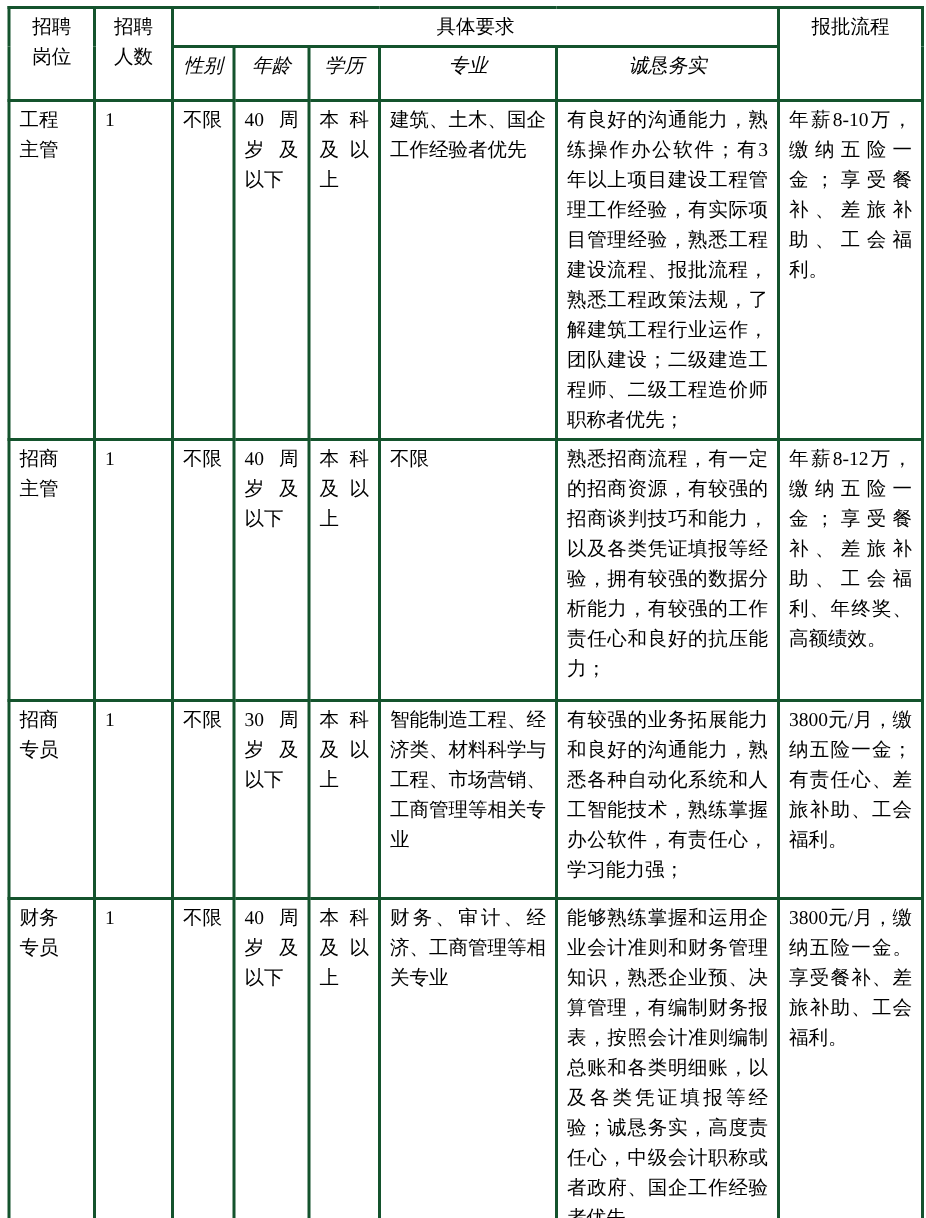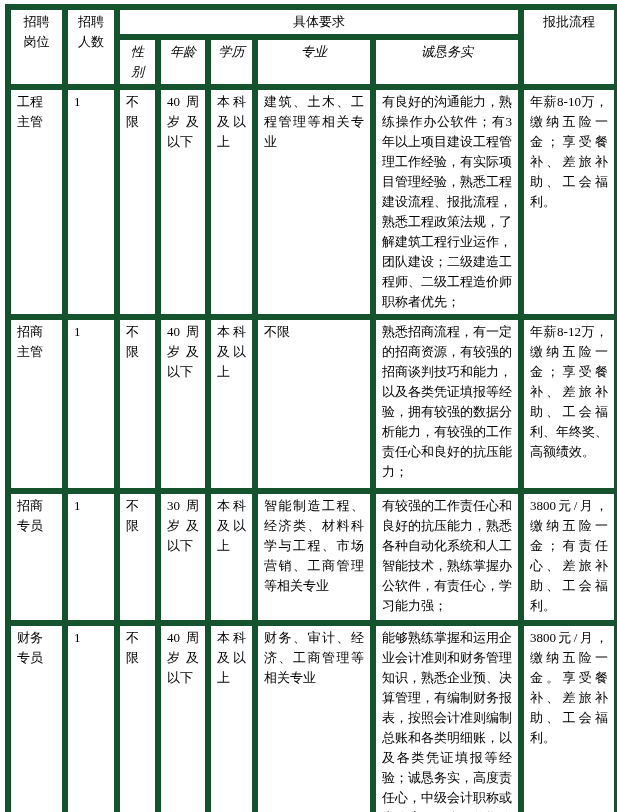--- a/index.html
+++ b/index.html
@@ -12,21 +12,21 @@
     color: #000000;
   }
   table.recruit {
     border-collapse: collapse;
     table-layout: fixed;
     margin: 4px 0 0 5px;
     width: 609px;
   }
   table.recruit th,
   table.recruit td {
-    border: 6px solid #14532d;
+    border: 2px solid #14532d;
     vertical-align: top;
     font-size: 13px;
     line-height: 20px;
     font-weight: normal;
     padding: 2px 6px 2px 6px;
     text-align: justify;
     word-break: break-all;
     overflow: hidden;
   }
   table.recruit th {
@@ -81,21 +81,21 @@
       <th>诚恳务实</th>
     </tr>
 
     <tr class="r1">
       <td class="pre">工程
 主管</td>
       <td>1</td>
       <td>不限</td>
       <td>40周岁及以下</td>
       <td>本科及以上</td>
-      <td>建筑、土木、工程管理等相关专业</td>
+      <td>建筑、土木、国企工作经验者优先</td>
       <td>有良好的沟通能力，熟练操作办公软件；有3年以上项目建设工程管理工作经验，有实际项目管理经验，熟悉工程建设流程、报批流程，熟悉工程政策法规，了解建筑工程行业运作，团队建设；二级建造工程师、二级工程造价师职称者优先；</td>
       <td>年薪8-10万，缴纳五险一金；享受餐补、差旅补助、工会福利。</td>
     </tr>
 
     <tr class="r2">
       <td class="pre">招商
 主管</td>
       <td>1</td>
       <td>不限</td>
       <td>40周岁及以下</td>
@@ -106,21 +106,21 @@
     </tr>
 
     <tr class="r3">
       <td class="pre">招商
 专员</td>
       <td>1</td>
       <td>不限</td>
       <td>30周岁及以下</td>
       <td>本科及以上</td>
       <td>智能制造工程、经济类、材料科学与工程、市场营销、工商管理等相关专业</td>
-      <td>有较强的工作责任心和良好的抗压能力，熟悉各种自动化系统和人工智能技术，熟练掌握办公软件，有责任心，学习能力强；</td>
+      <td>有较强的业务拓展能力和良好的沟通能力，熟悉各种自动化系统和人工智能技术，熟练掌握办公软件，有责任心，学习能力强；</td>
       <td>3800元/月，缴纳五险一金；有责任心、差旅补助、工会福利。</td>
     </tr>
 
     <tr class="r4">
       <td class="pre">财务
 专员</td>
       <td>1</td>
       <td>不限</td>
       <td>40周岁及以下</td>
       <td>本科及以上</td>

